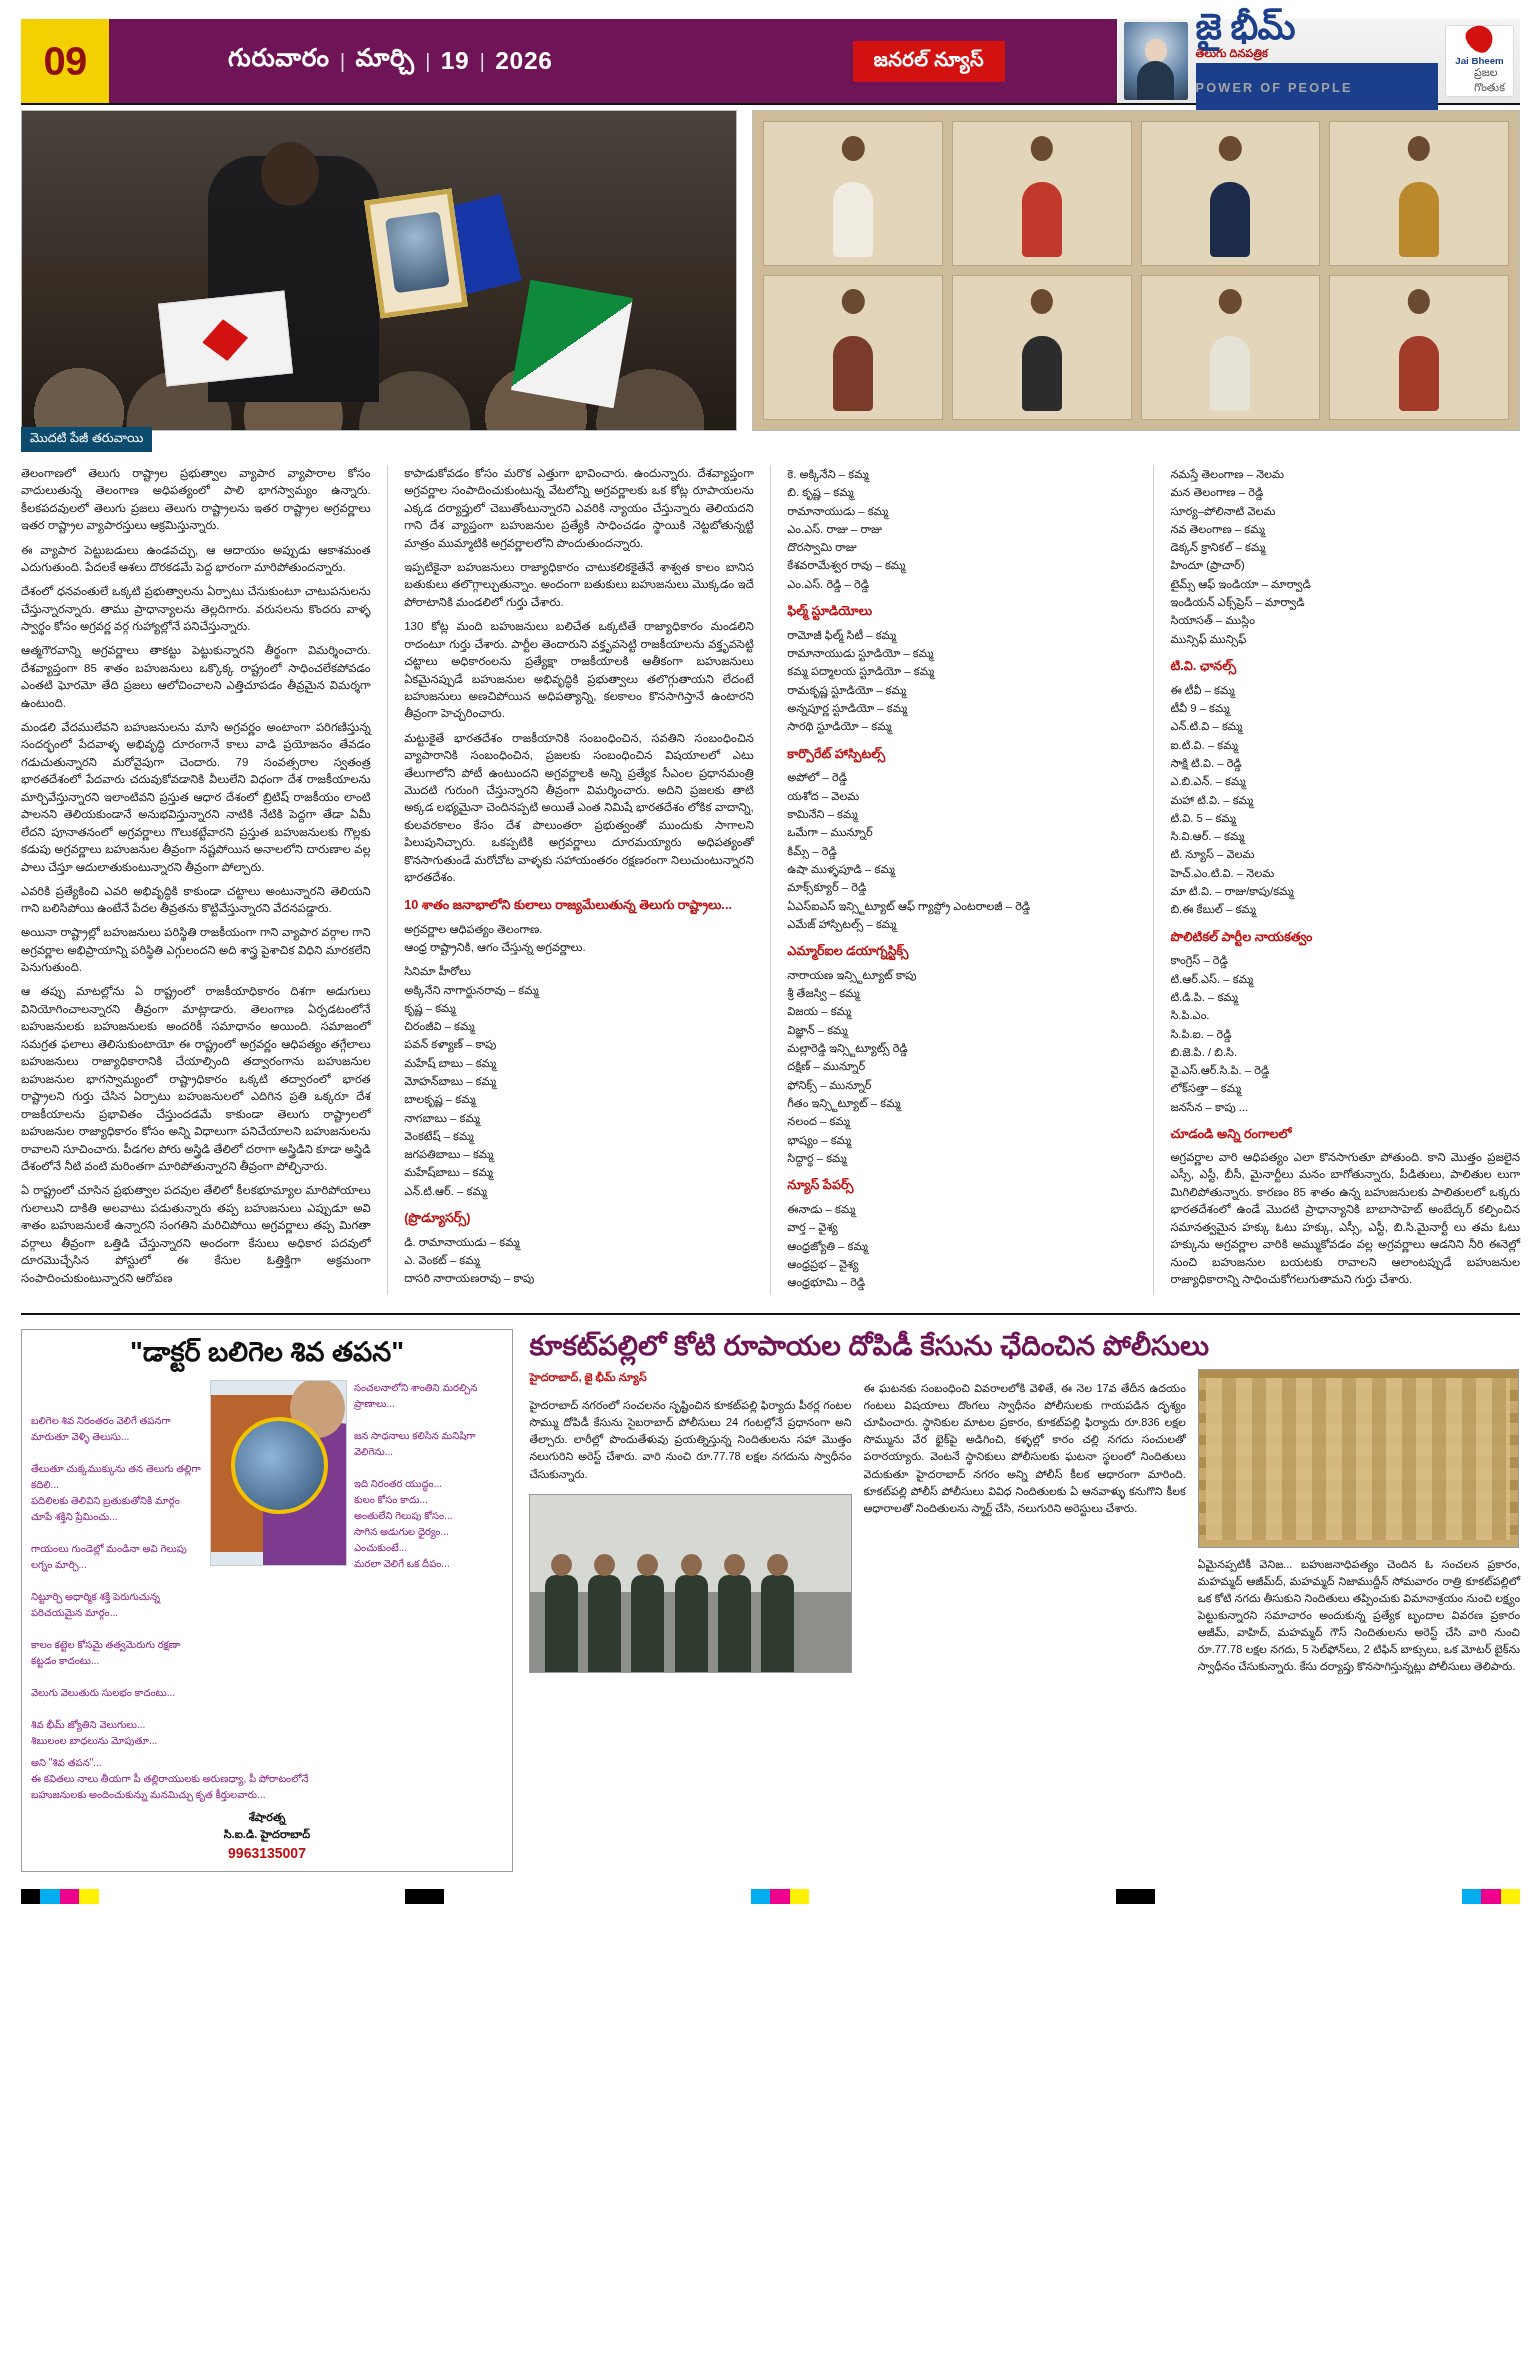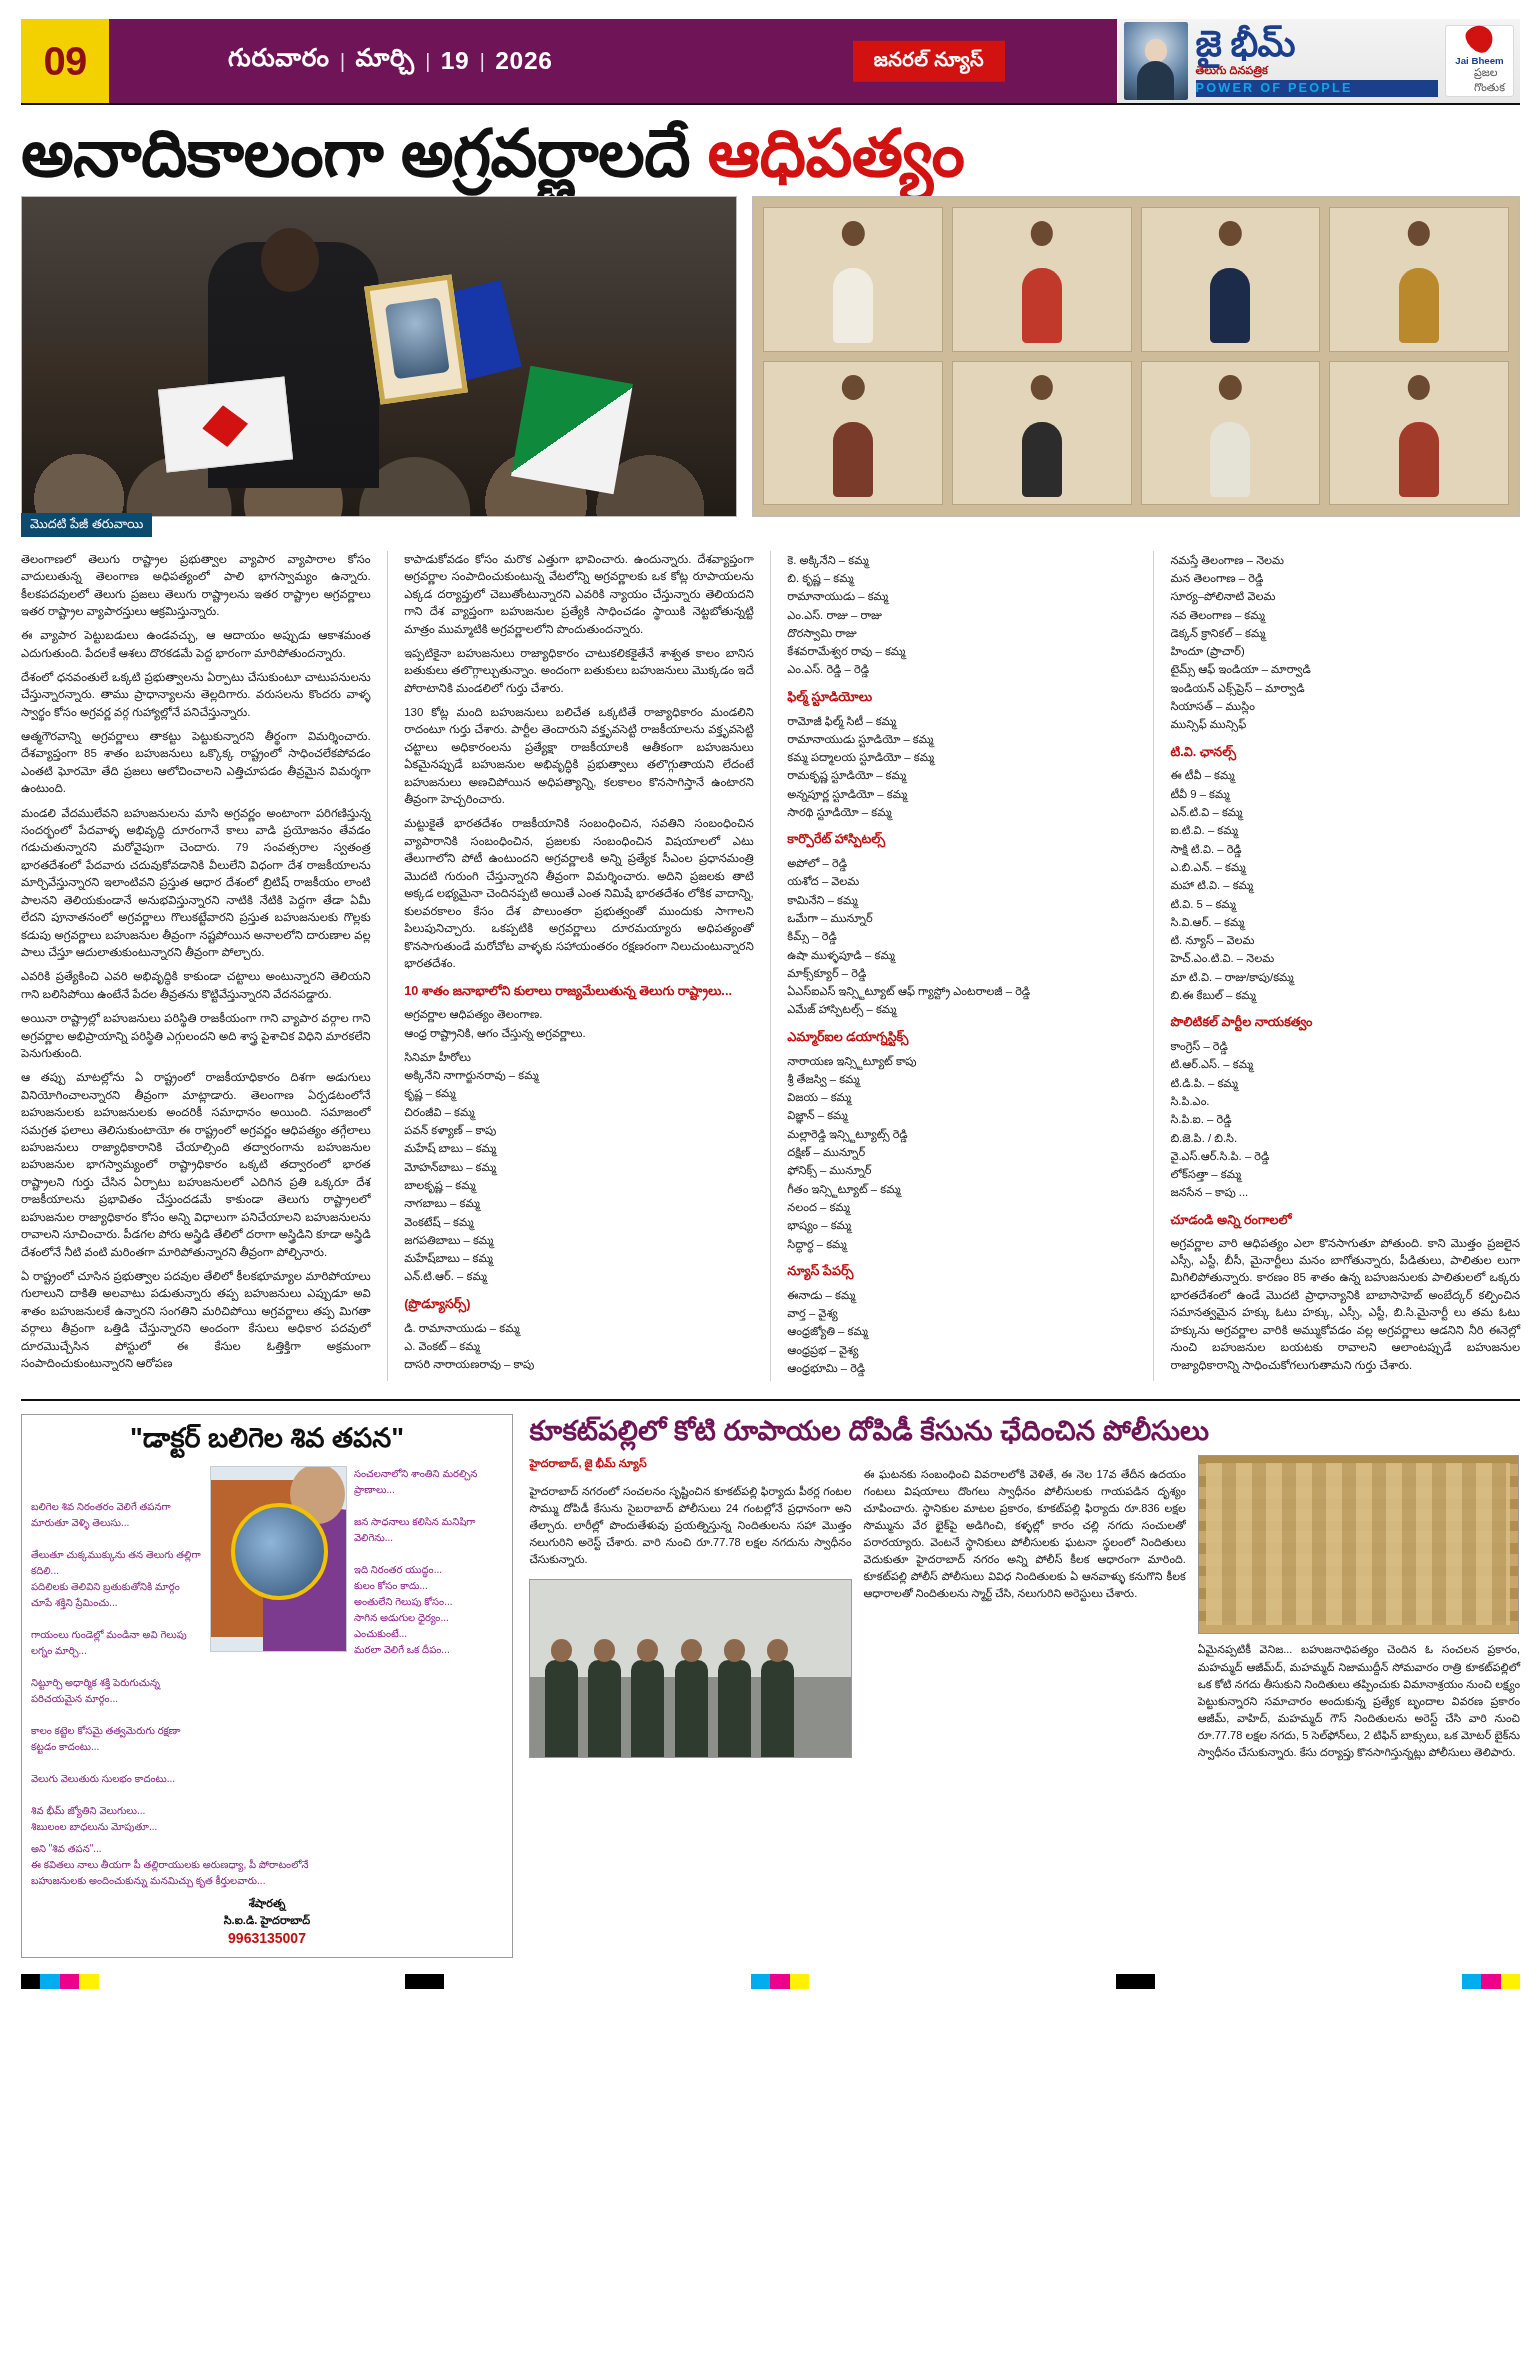--- a/index.html
+++ b/index.html
@@ -92,22 +92,22 @@
     content:""; position:absolute; left:21px; top:16.4px; width:22.4px; height:24px;
     background:#e8d2bd; border-radius:50%;
   }
   .brand-words { flex:1; line-height:1; }
   .brand-title {
     font-size: 36px; font-weight: bold; color: #1b3f8b;
     letter-spacing: -0.7px;
   }
   .brand-sub { font-size: 11.2px; color:#b01212; font-weight:bold; margin-top:3px;}
   .brand-ribbon {
-    margin-top: 4.5px; background:#1b3f8b; color:#0ea5e9; font-size: 12.7px;
-    font-weight:bold; letter-spacing:2.2px; padding:2px 0;
+    margin-top: 4.5px; background:#1b3f8b; color:#a3a3a3; font-size: 12.7px;
+    font-weight:bold; letter-spacing:2.2px; padding:19px 0;
   }
   .brand-logo {
     width: 69px; height: 72px; flex:0 0 auto;
     background:#fff; border:1.5px solid #d9d9d9; border-radius:3px;
     display:flex; flex-direction:column; align-items:center; justify-content:center;
   }
   .brand-logo .drop {
     width: 28px; height:33px; background:#d21111;
     border-radius: 50% 50% 50% 50% / 64% 64% 36% 36%;
     transform: rotate(45deg);
@@ -277,23 +277,20 @@
         <div class="brand-ribbon">POWER OF PEOPLE</div>
       </div>
       <div class="brand-logo">
         <div class="drop"></div>
         <div class="lg-text">Jai Bheem</div>
         <div class="brand-caption">ప్రజల గొంతుక</div>
       </div>
     </div>
   </div>
 
-  <div class="headline">
-    <span>అనాదికాలంగా అగ్రవర్ణాలదే </span><span class="accent">ఆధిపత్యం</span>
-  </div>
 
   <div class="photo-row">
     <div class="photo-left">
       <div class="photo-main">
         <div class="pm-sky"></div>
         <div class="pm-crowd"></div>
         <div class="pm-person"></div>
         <div class="pm-head"></div>
         <div class="pm-blue"></div>
         <div class="pm-frame"></div>

